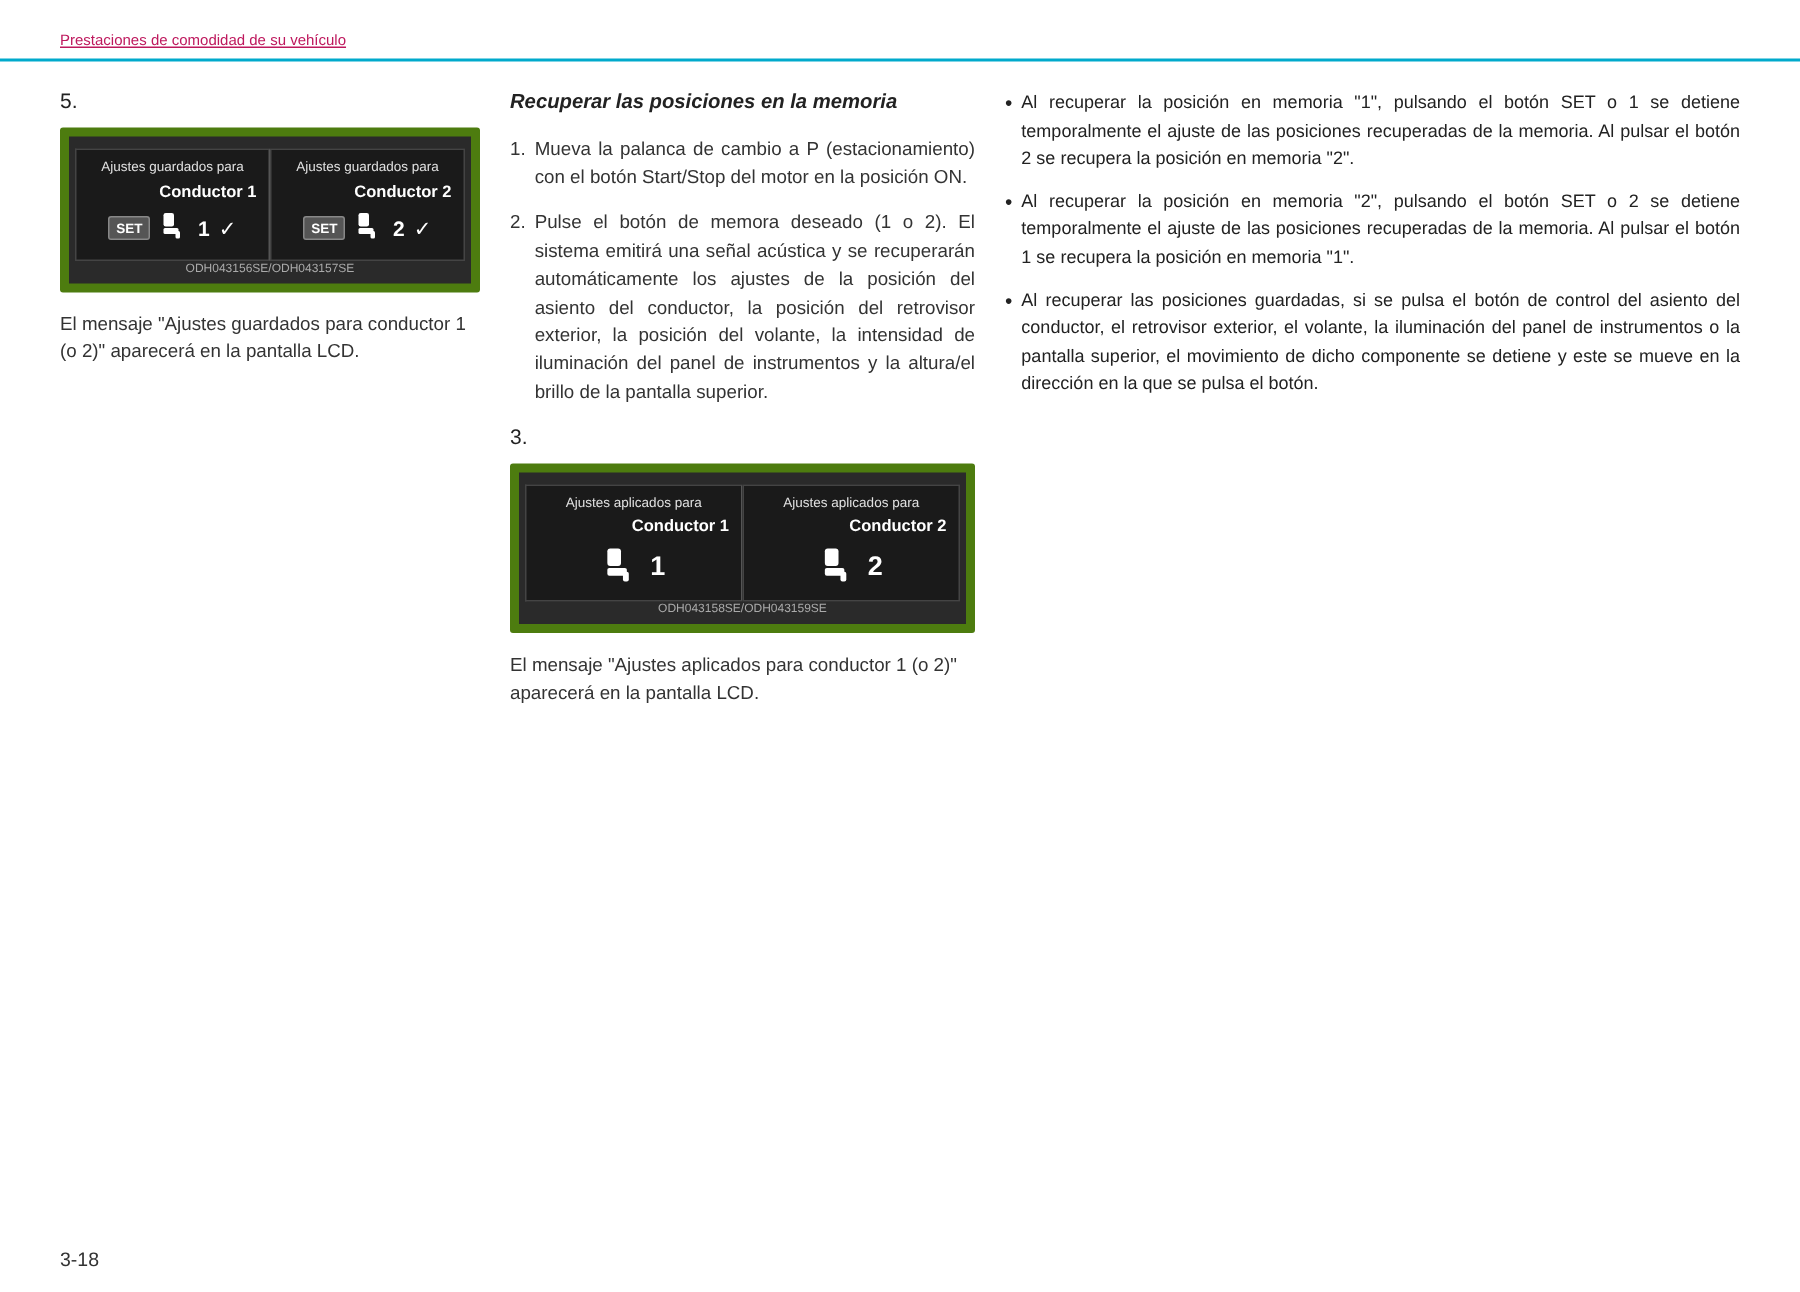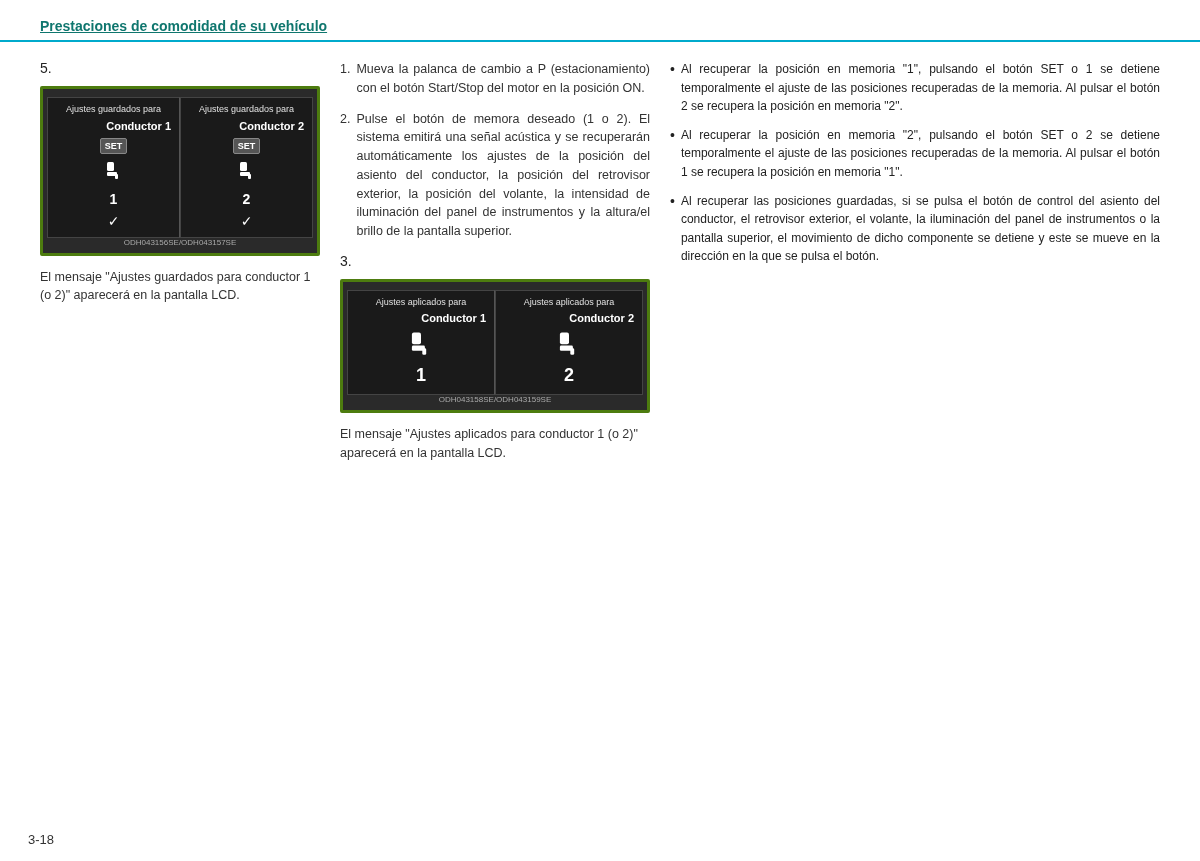--- a/index.html
+++ b/index.html
@@ -22,23 +22,23 @@
     }
 
     
     .header {
       padding: 18px 40px 0 40px;
       border-bottom: 2px solid #00aacc;
       margin-bottom: 0;
       padding-bottom: 6px;
     }
     .header-title {
-      color: #0f766e;
-      font-size: 14px;
-      font-weight: bold;
+      color: #be185d;
+      font-size: 10px;
+      font-weight: normal;
       text-decoration: underline;
     }
 
     
     .content {
       display: flex;
       padding: 18px 40px 10px 40px;
       gap: 20px;
       height: calc(100% - 55px);
     }
@@ -50,21 +50,21 @@
     }
 
     .step-number {
       font-size: 14px;
       margin-bottom: 10px;
     }
 
     
     .display-box {
       background: #2a2a2a;
-      border: 3px solid #4d7c0f;
+      border: 6px solid #4d7c0f;
       border-radius: 2px;
       padding: 8px 4px 4px 4px;
       margin-bottom: 4px;
       display: flex;
       flex-direction: column;
     }
 
     .display-panels {
       display: flex;
       gap: 0;
@@ -96,21 +96,20 @@
       text-align: right;
       margin-bottom: 6px;
       font-weight: bold;
     }
 
     .panel-controls {
       display: flex;
       align-items: center;
       justify-content: center;
       gap: 6px;
-      flex-direction: column;
     }
 
     .set-btn {
       background: #555;
       border: 1px solid #888;
       border-radius: 2px;
       color: #fff;
       font-size: 9px;
       font-weight: bold;
       padding: 2px 4px;
@@ -209,21 +208,21 @@
     .bullet {
       flex-shrink: 0;
       font-size: 14px;
       line-height: 1.4;
     }
 
     
     .page-number {
       position: absolute;
       bottom: 14px;
-      left: 28px;
+      left: 40px;
       font-size: 13px;
       color: #333;
     }
 
     .seat-num-badge {
       color: #fff;
       font-size: 14px;
       font-weight: bold;
     }
   </style>
@@ -278,20 +277,21 @@
             </div>
           </div>
         </div>
         <div class="display-caption">ODH043156SE/ODH043157SE</div>
       </div>
 
       <div class="desc-text">El mensaje "Ajustes guardados para conductor 1 (o 2)" aparecerá en la pantalla LCD.</div>
     </div>
 
     <div class="mid-col">
+      <div class="section-title">Recuperar las posiciones en la memoria</div>
 
       <ul class="step-list">
         <li class="step-item">
           <span class="step-item-num">1.</span>
           <span>Mueva la palanca de cambio a P (estacionamiento) con el botón Start/Stop del motor en la posición ON.</span>
         </li>
         <li class="step-item">
           <span class="step-item-num">2.</span>
           <span>Pulse el botón de memora deseado (1 o 2). El sistema emitirá una señal acústica y se recuperarán automáticamente los ajustes de la posición del asiento del conductor, la posición del retrovisor exterior, la posición del volante, la intensidad de iluminación del panel de instrumentos y la altura/el brillo de la pantalla superior.</span>
         </li>

